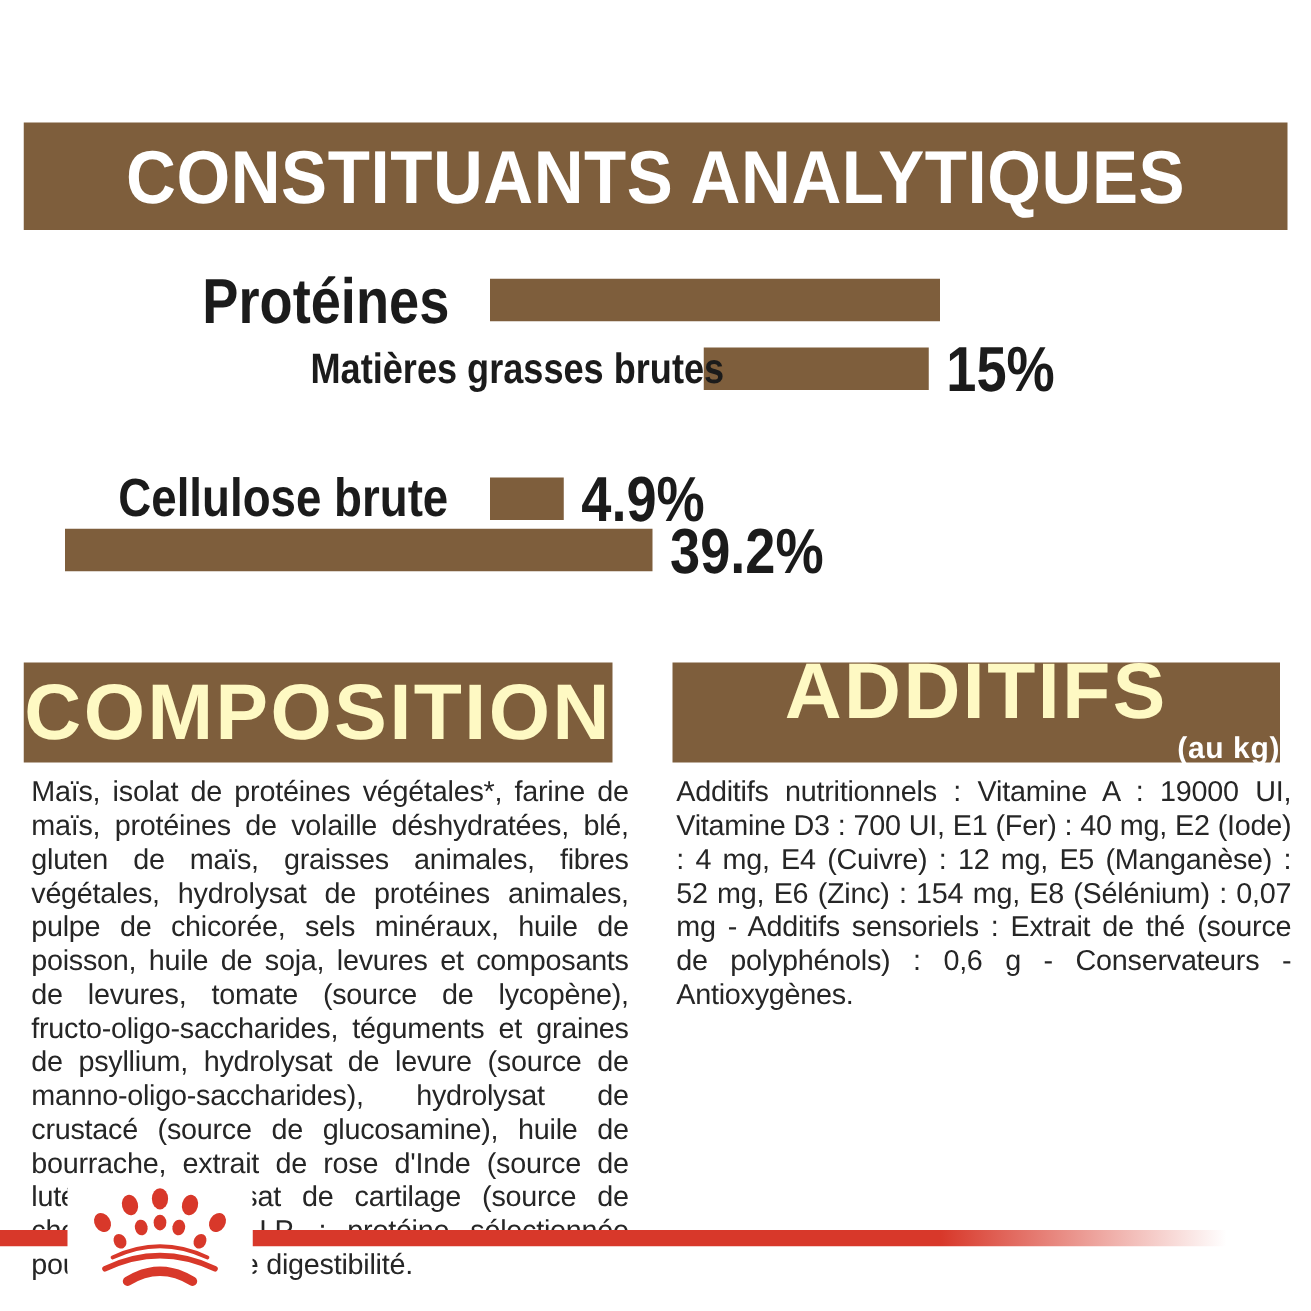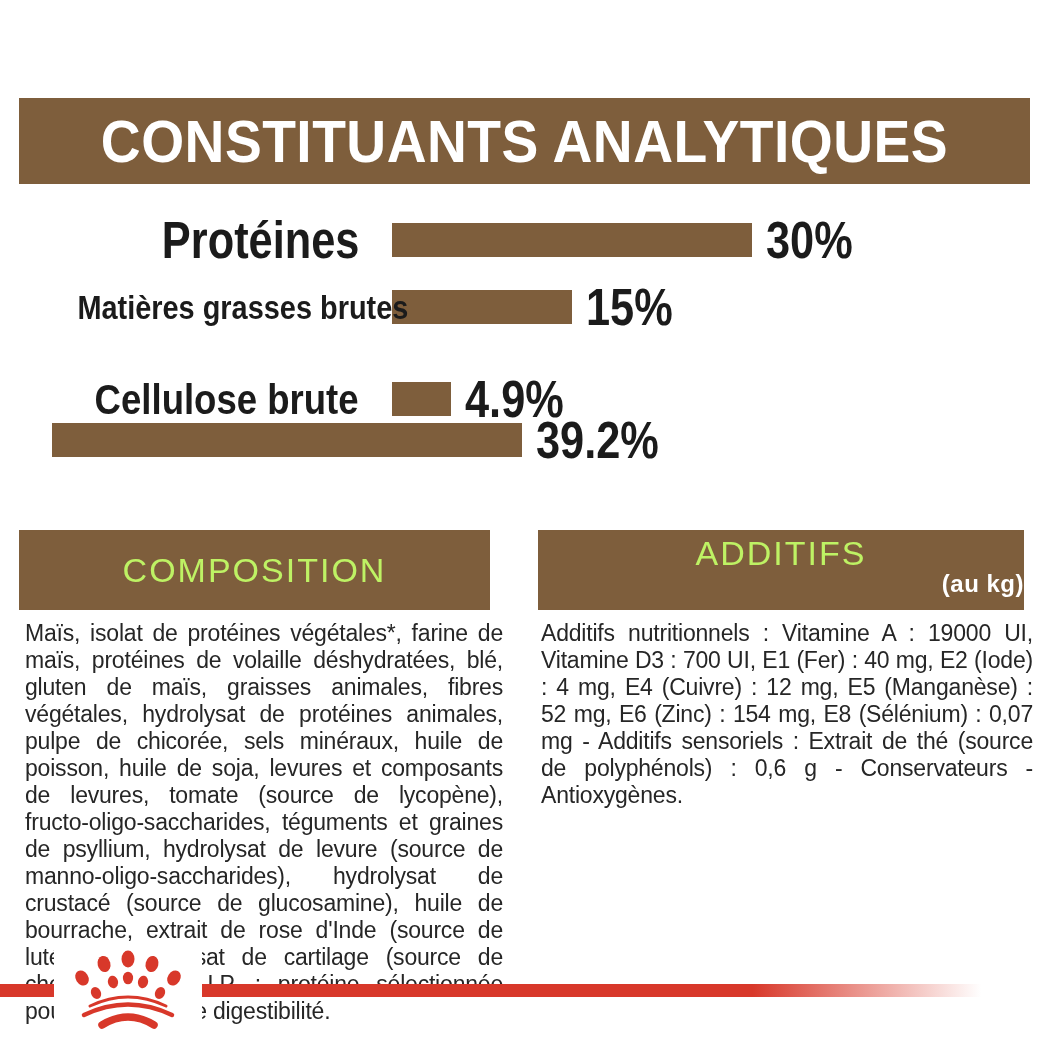--- a/index.html
+++ b/index.html
@@ -16,21 +16,21 @@
   .header-bar .title {
     color:#ffffff; font-weight:bold; font-size:60px; white-space:nowrap;
     display:inline-block; transform:scaleX(0.92); transform-origin:center center;
     letter-spacing:0.5px;
   }
   
   .chart-row {
     position:absolute; left:19px; width:1011px; height:64px;
     display:flex; align-items:center;
   }
-  .row-0 { top:208px; } .row-1 { top:275px; } .row-2 { top:339px;margin-top:28px; } .row-3 { top:408px; }
+  .row-0 { top:208px; } .row-1 { top:263px;justify-content:center; } .row-2 { top:339px;margin-top:28px; } .row-3 { top:408px; }
   .bar-label {
     width:340px; flex:0 0 340px; text-align:right; white-space:nowrap;
     font-weight:bold; color:#1B1B1B; line-height:1;
   }
   .bar-label > span { display:inline-block; transform:scaleX(0.85); transform-origin:right center; }
   .row-0 .bar-label, .row-3 .bar-label { font-size:51px; }
   .row-1 .bar-label { font-size:34px; }
   .row-2 .bar-label { font-size:43px; }
   .bar-fill {
     height:34px; margin-left:33px; background:#7E5E3C; flex:0 0 auto;
@@ -41,21 +41,21 @@
   }
   .bar-value > span { display:inline-block; transform:scaleX(0.85); transform-origin:left center; }
   
   .section-bar {
     position:absolute; top:530px; height:80px; background:#7E5E3C;
     display:flex; align-items:center; justify-content:center;
   }
   .section-bar.composition { left:19px; width:471px; }
   .section-bar.additifs { left:538px; width:486px;flex-direction:column; }
   .section-bar .heading {
-    color:#bef264; font-weight:normal; font-size:34px; letter-spacing:2px;
+    color:#fef9c3; font-weight:bold; font-size:63px; letter-spacing:2px;
     white-space:nowrap; line-height:1;
   }
   .section-bar .heading-suffix {
     color:#ffffff; font-weight:bold; font-size:24px; margin-left:10px;
     white-space:nowrap; align-self:flex-end; padding-bottom:6px; letter-spacing:0.5px;
   }
   
   .body-text {
     position:absolute; top:620px; color:#262626;
     font-size:23px; line-height:27px; text-align:justify; letter-spacing:-0.2px;
@@ -82,21 +82,20 @@
 
 <div class="page">
 
   <div class="header-bar">
     <span class="title">CONSTITUANTS ANALYTIQUES</span>
   </div>
 
   <div class="chart-row row-0">
     <div class="bar-label"><span>Protéines</span></div>
     <div class="bar-fill" style="width: 360px; background: rgb(126, 94, 60);"></div>
-    <div class="bar-value"><span>30%</span></div>
   </div>
   <div class="chart-row row-1">
     <div class="bar-label"><span>Matières grasses brutes</span></div>
     <div class="bar-fill" style="width: 180px; background: rgb(126, 94, 60);"></div>
     <div class="bar-value"><span>15%</span></div>
   </div>
   <div class="chart-row row-2">
     <div class="bar-label"><span>Cellulose brute</span></div>
     <div class="bar-fill" style="width: 58.8px; background: rgb(126, 94, 60);"></div>
     <div class="bar-value"><span>4.9%</span></div>

